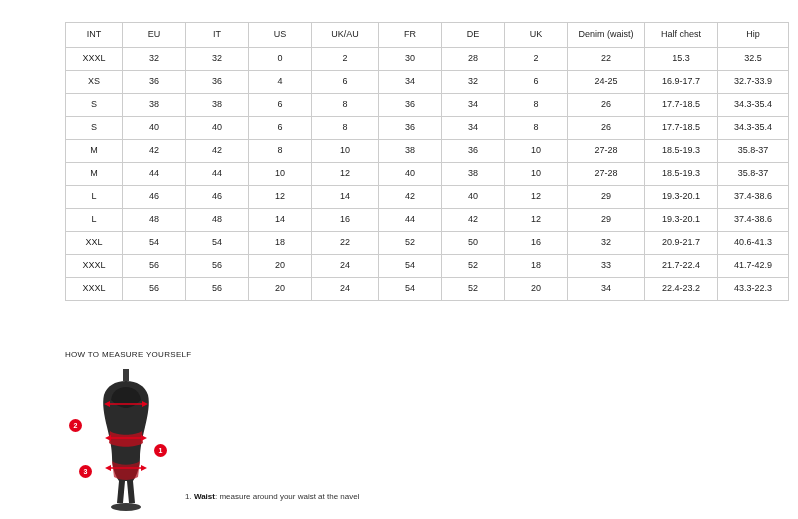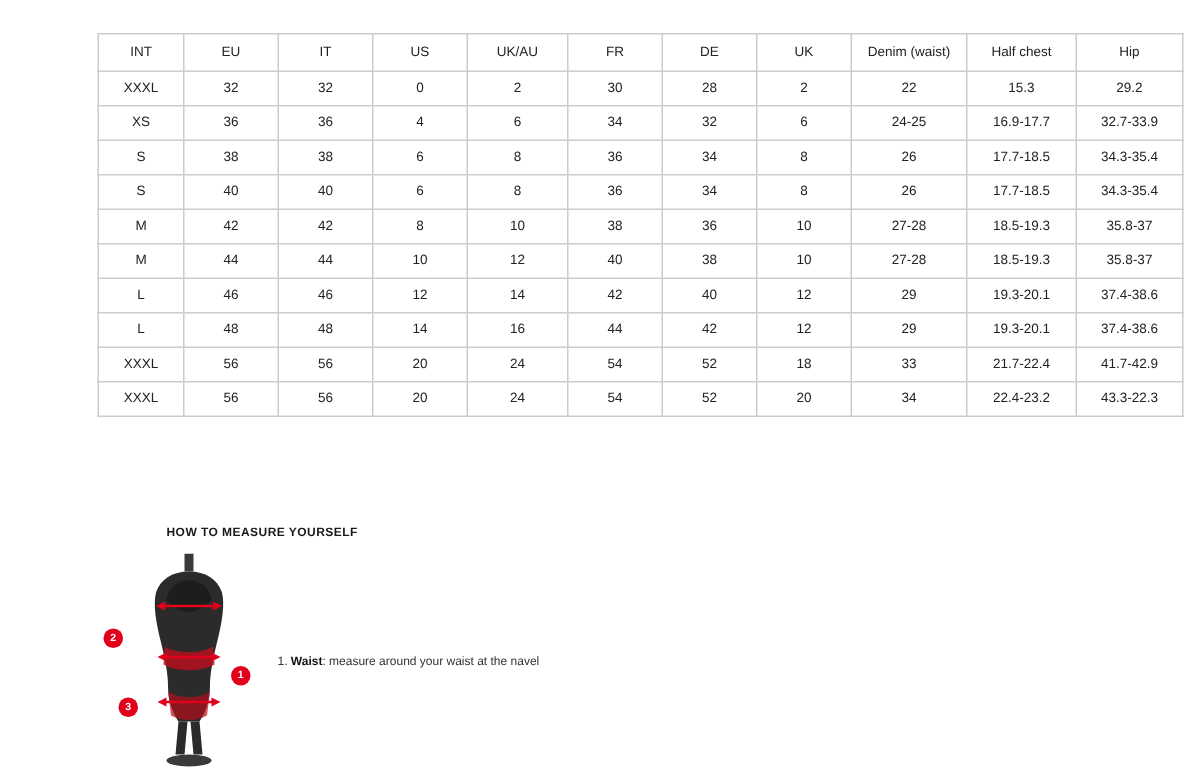--- a/index.html
+++ b/index.html
@@ -53,30 +53,29 @@
 
   
   .measure-section {
     position: absolute;
     left: 65px;
     top: 350px;
     width: 668px;
   }
   .measure-title {
     font-size: 8px;
-    font-weight: bold;
+    font-weight: normal;
     letter-spacing: 0.3px;
     color: #1a1a1a;
     margin-bottom: 10px;
-    margin-left: 46px;
   }
   .measure-body {
     position: relative;
     display: flex;
-    align-items: center;
+    align-items: flex-end;
   }
   .figure-col {
     width: 120px;
     flex: 0 0 120px;
     position: relative;
     height: 145px;
   }
   .notes-col {
     flex: 1 1 auto;
     padding-top: 12px;
@@ -145,21 +144,21 @@
           <td>XXXL</td>
           <td>32</td>
           <td>32</td>
           <td>0</td>
           <td>2</td>
           <td>30</td>
           <td>28</td>
           <td>2</td>
           <td>22</td>
           <td>15.3</td>
-          <td>29.2</td>
+          <td>32.5</td>
         </tr>
         <tr>
           <td>XS</td>
           <td>36</td>
           <td>36</td>
           <td>4</td>
           <td>6</td>
           <td>34</td>
           <td>32</td>
           <td>6</td>
@@ -239,20 +238,33 @@
           <td>14</td>
           <td>16</td>
           <td>44</td>
           <td>42</td>
           <td>12</td>
           <td>29</td>
           <td>19.3-20.1</td>
           <td>37.4-38.6</td>
         </tr>
         <tr>
+          <td>XXL</td>
+          <td>54</td>
+          <td>54</td>
+          <td>18</td>
+          <td>22</td>
+          <td>52</td>
+          <td>50</td>
+          <td>16</td>
+          <td>32</td>
+          <td>20.9-21.7</td>
+          <td>40.6-41.3</td>
+        </tr>
+        <tr>
           <td>XXXL</td>
           <td>56</td>
           <td>56</td>
           <td>20</td>
           <td>24</td>
           <td>54</td>
           <td>52</td>
           <td>18</td>
           <td>33</td>
           <td>21.7-22.4</td>

